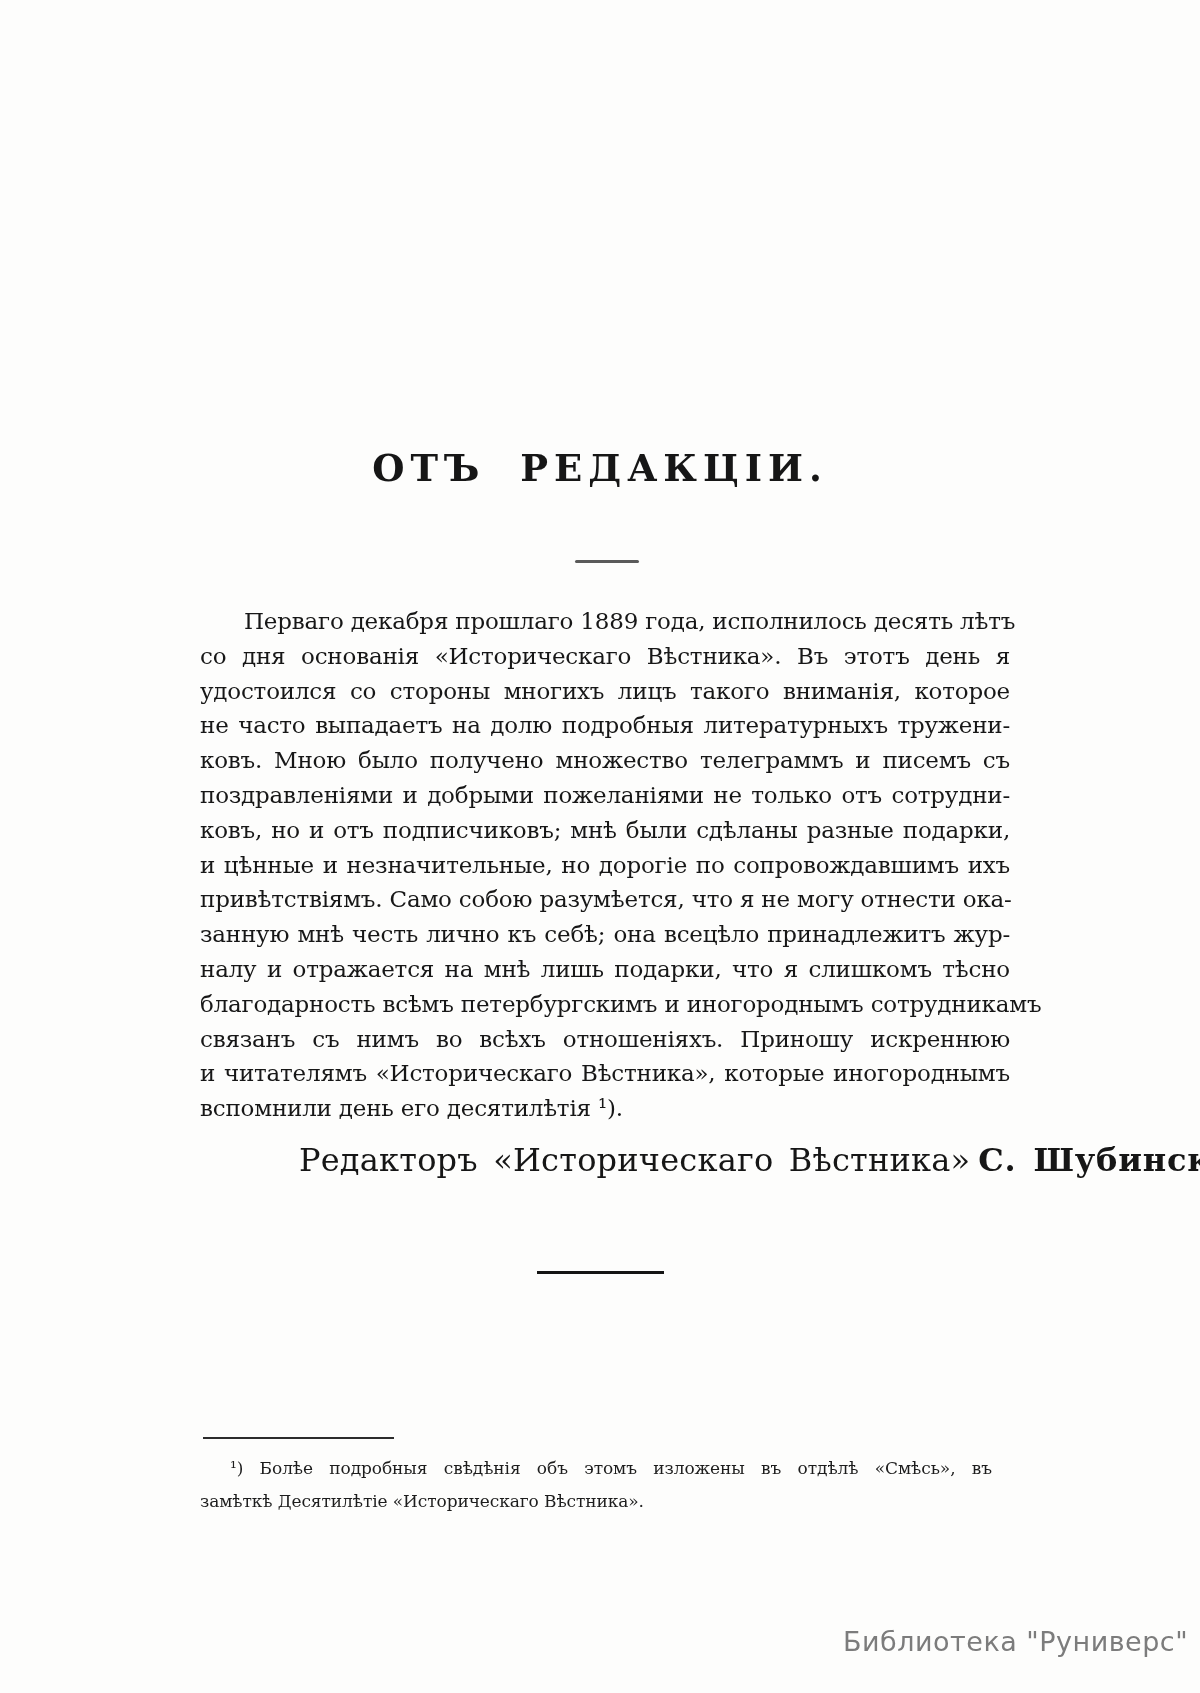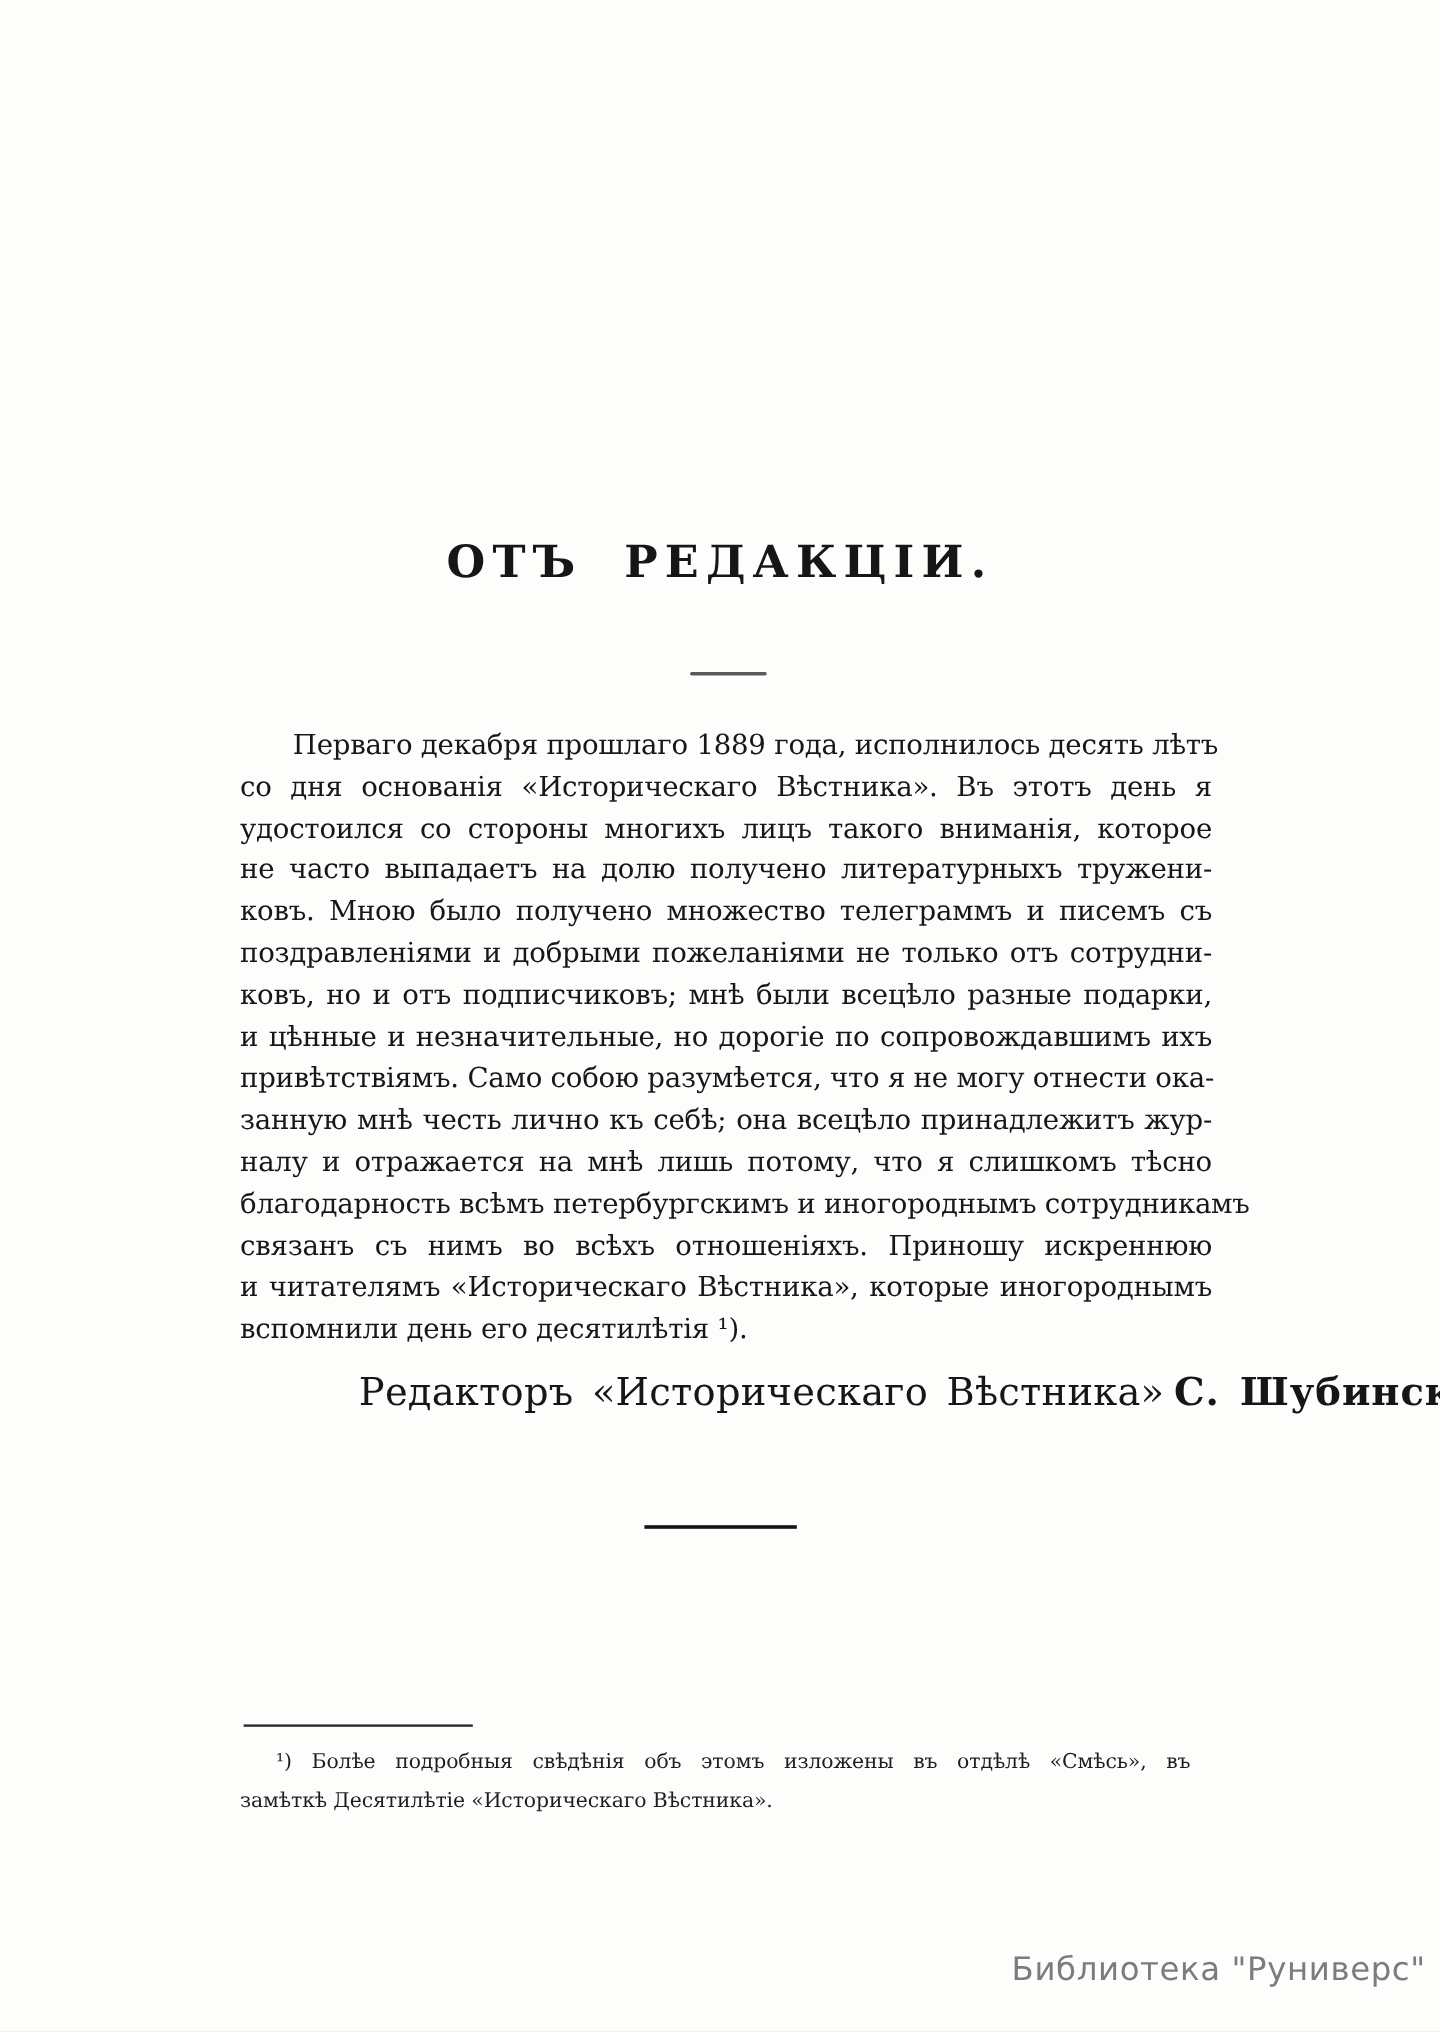--- a/index.html
+++ b/index.html
@@ -128,28 +128,28 @@
 <div class="page">
 
   <h1 class="title">ОТЪ РЕДАКЦІИ.</h1>
 
   <div class="title-dash"></div>
 
   <div class="body-text">
     <div class="bline indent">Перваго декабря прошлаго 1889 года, исполнилось десять лѣтъ</div>
     <div class="bline">со дня основанія «Историческаго Вѣстника». Въ этотъ день я</div>
     <div class="bline">удостоился со стороны многихъ лицъ такого вниманія, которое</div>
-    <div class="bline">не часто выпадаетъ на долю получено литературныхъ тружени-</div>
+    <div class="bline">не часто выпадаетъ на долю подробныя литературныхъ тружени-</div>
     <div class="bline">ковъ. Мною было получено множество телеграммъ и писемъ съ</div>
     <div class="bline">поздравленіями и добрыми пожеланіями не только отъ сотрудни-</div>
-    <div class="bline">ковъ, но и отъ подписчиковъ; мнѣ были всецѣло разные подарки,</div>
+    <div class="bline">ковъ, но и отъ подписчиковъ; мнѣ были сдѣланы разные подарки,</div>
     <div class="bline">и цѣнные и незначительные, но дорогіе по сопровождавшимъ ихъ</div>
     <div class="bline">привѣтствіямъ. Само собою разумѣется, что я не могу отнести ока-</div>
     <div class="bline">занную мнѣ честь лично къ себѣ; она всецѣло принадлежитъ жур-</div>
-    <div class="bline">налу и отражается на мнѣ лишь потому, что я слишкомъ тѣсно</div>
+    <div class="bline">налу и отражается на мнѣ лишь подарки, что я слишкомъ тѣсно</div>
     <div class="bline">благодарность всѣмъ петербургскимъ и иногороднымъ сотрудникамъ</div>
     <div class="bline">связанъ съ нимъ во всѣхъ отношеніяхъ. Приношу искреннюю</div>
     <div class="bline">и читателямъ «Историческаго Вѣстника», которые иногороднымъ</div>
     <div class="bline last">вспомнили день его десятилѣтія ¹).</div>
   </div>
 
   <div class="signature">
     <span class="sig-prefix">Редакторъ «Историческаго Вѣстника»</span><span class="sig-name">С. Шубинскій.</span>
   </div>
 

